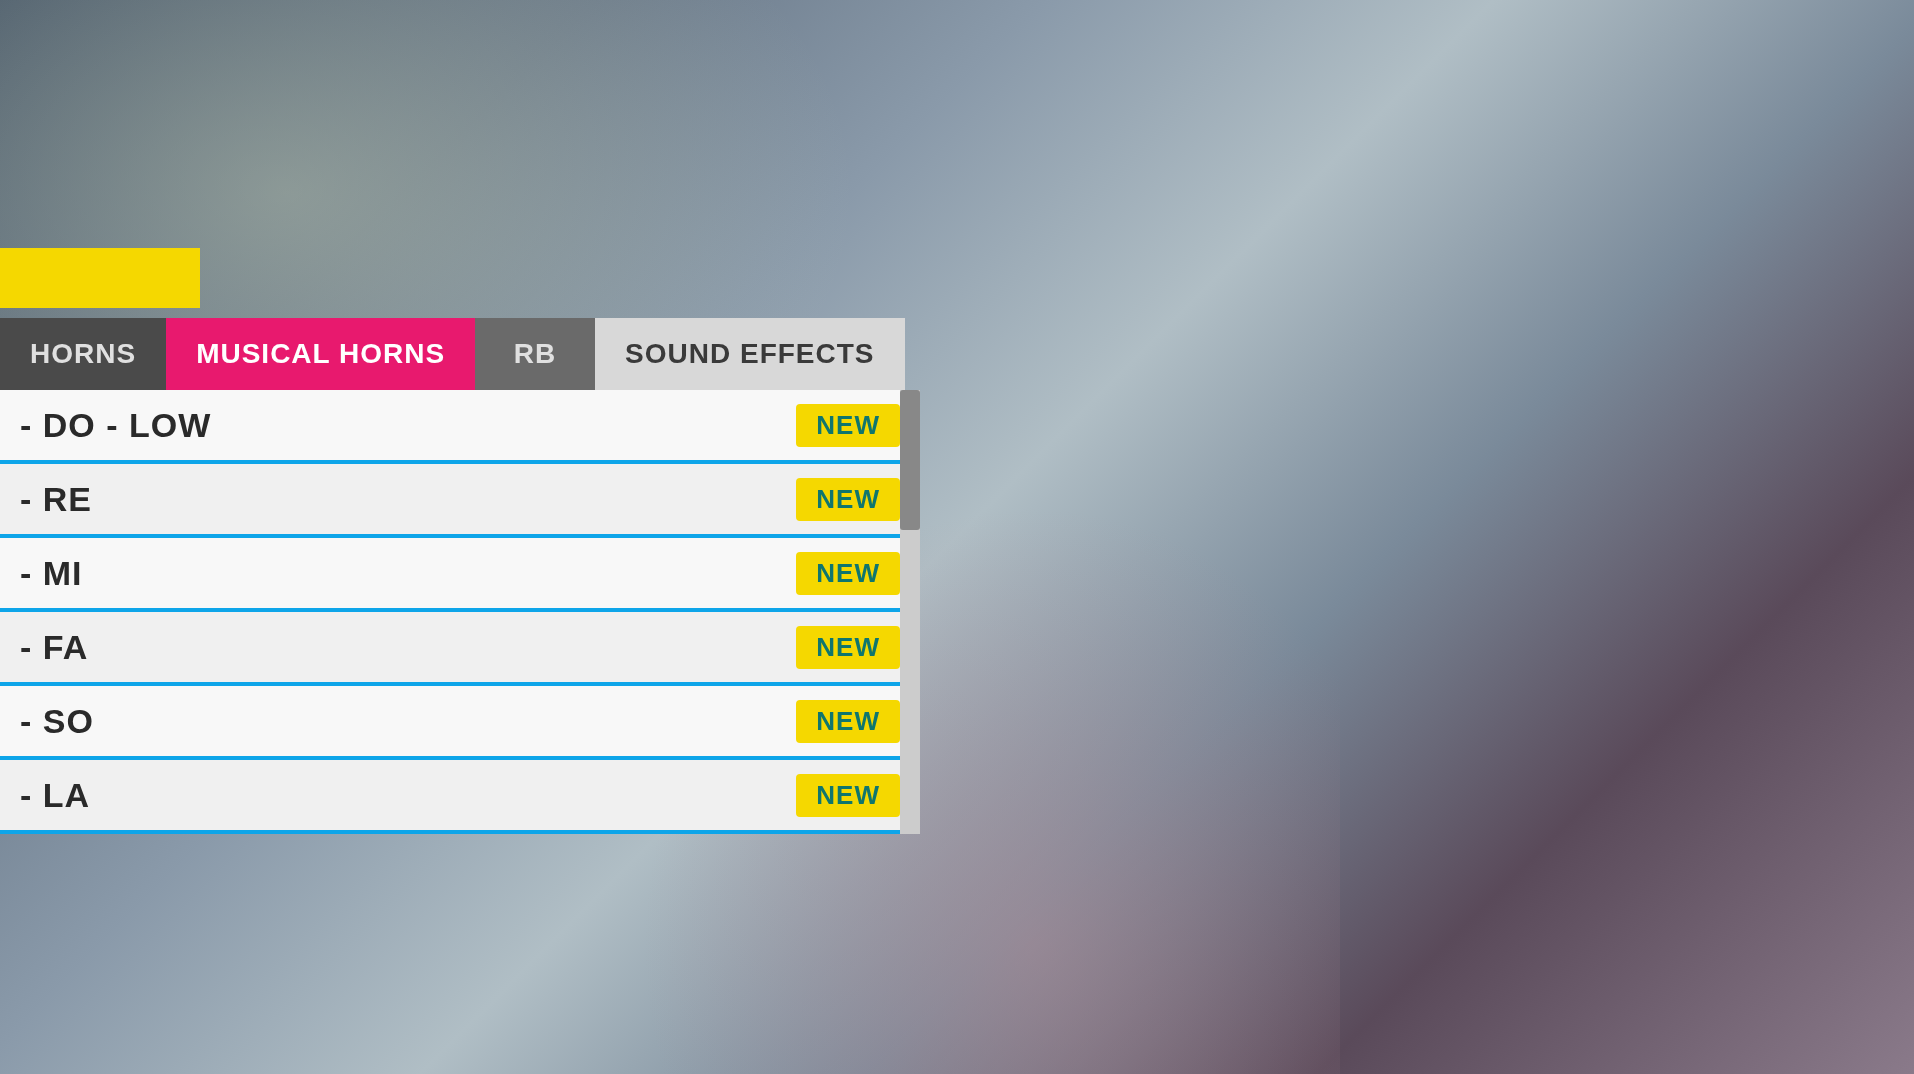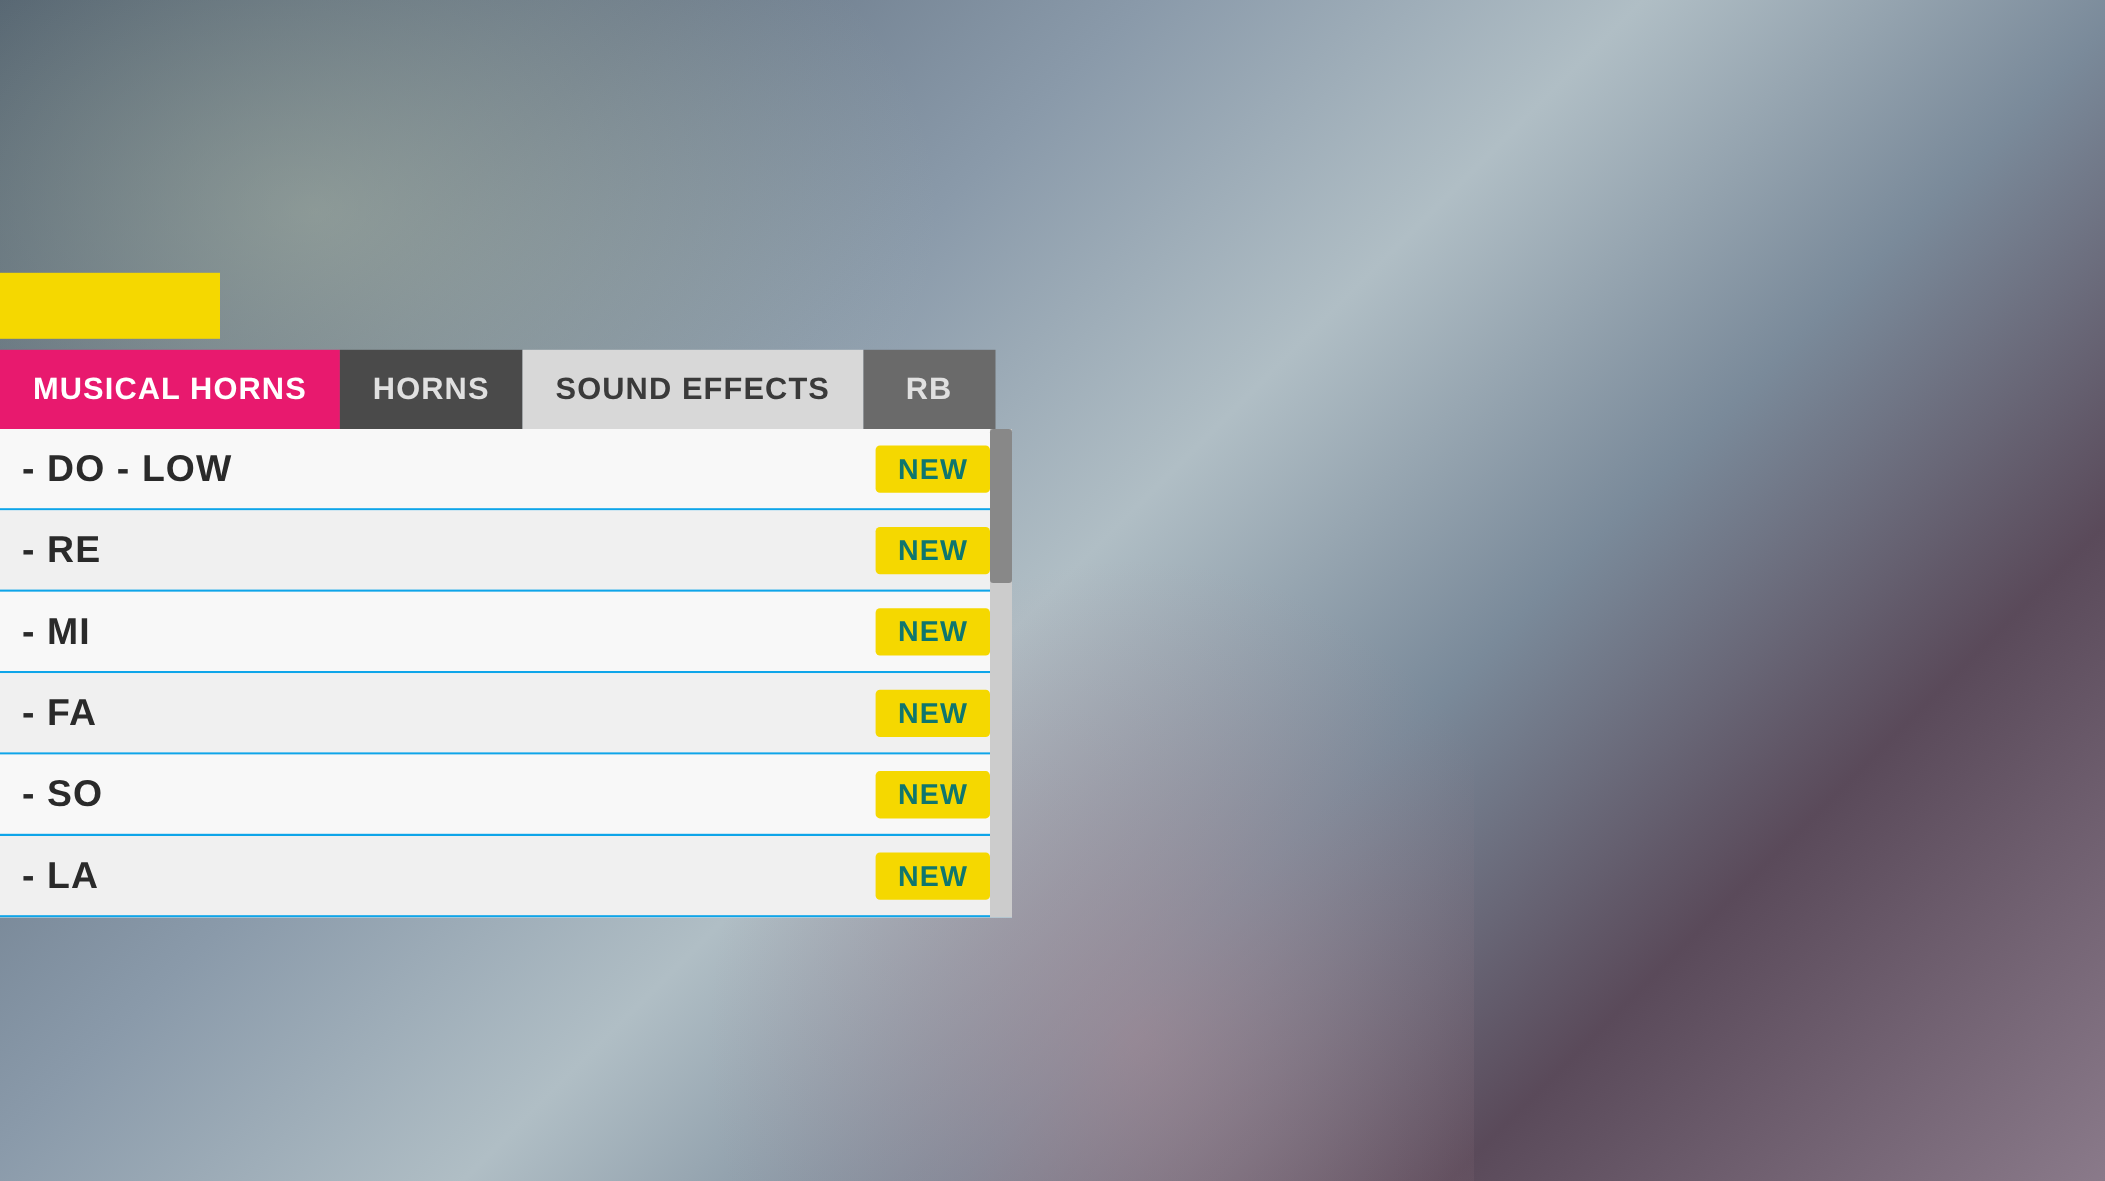--- a/index.html
+++ b/index.html
@@ -121,21 +121,21 @@
       background: #f8f8f8;
       overflow: hidden;
     }
 
     .list-item {
       display: flex;
       align-items: center;
       justify-content: space-between;
       padding: 0 20px 0 20px;
       height: 74px;
-      border-bottom: 2px solid #0ea5e9;
+      border-bottom: 4px solid #0ea5e9;
       background: #f8f8f8;
     }
 
     .list-item:nth-child(even) {
       background: #f0f0f0;
     }
 
     .item-name {
       font-size: 34px;
       font-weight: 900;
@@ -178,31 +178,31 @@
 </head>
 <body>
 
 <div class="background"></div>
 
 <div class="ui-container">
 
   <div class="yellow-bar"></div>
 
   <div class="tab-bar">
+    <div class="tab tab-horns">
+      <span>HORNS</span>
+    </div>
     <div class="tab tab-musical-horns">
       <span>MUSICAL HORNS</span>
     </div>
-    <div class="tab tab-horns">
-      <span>HORNS</span>
+    <div class="tab tab-rb">
+      <span>RB</span>
     </div>
     <div class="tab tab-sound-effects">
       <span>SOUND EFFECTS</span>
-    </div>
-    <div class="tab tab-rb">
-      <span>RB</span>
     </div>
   </div>
 
   <div class="list-panel">
     <div class="list-item">
       <span class="item-name">- DO - LOW</span>
       <span class="new-badge">NEW</span>
     </div>
     <div class="list-item">
       <span class="item-name">- RE</span>

